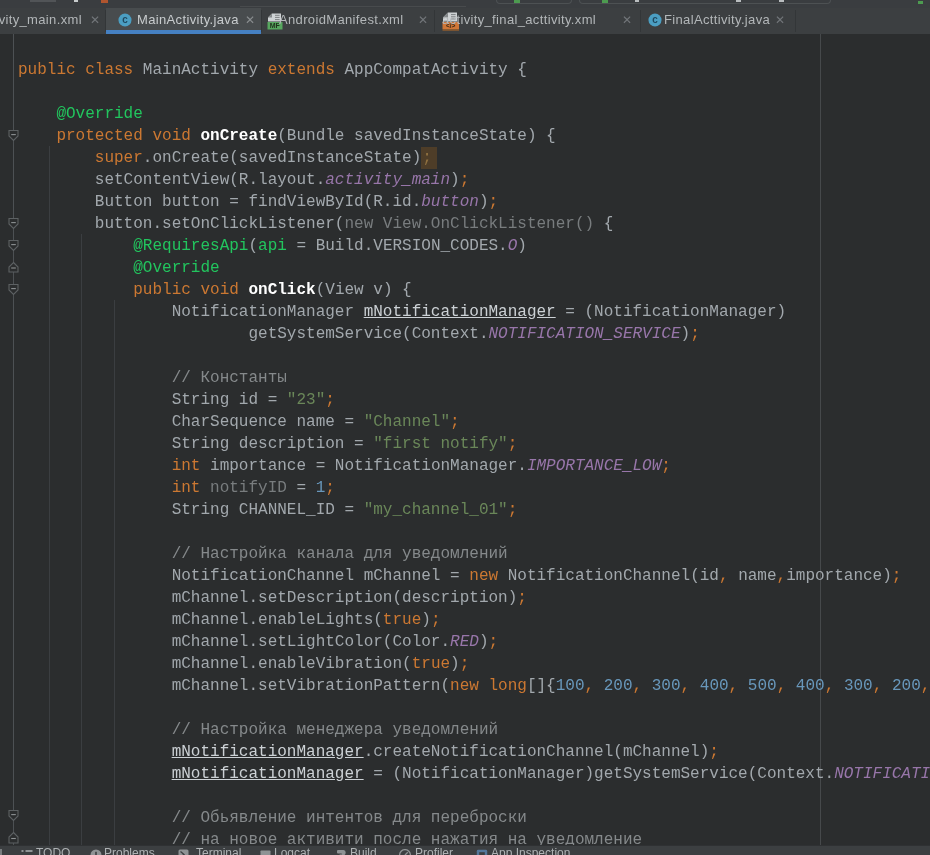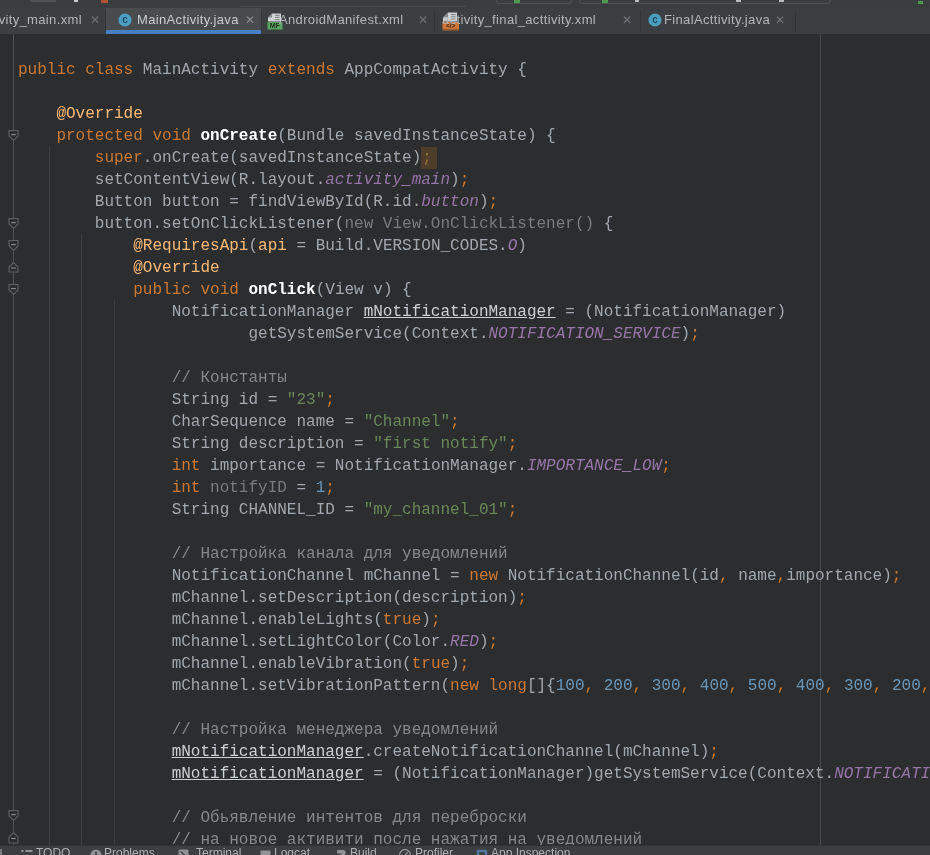--- a/index.html
+++ b/index.html
@@ -17,21 +17,21 @@
   #underline{position:absolute;left:106px;top:22px;width:155px;height:4px;background:#4580c2;}
   
   #editor{position:absolute;left:0;top:34px;width:930px;height:811px;background:#2b2d2e;overflow:hidden;}
   .vline{position:absolute;width:1px;background:#3b3e41;}
   #gutterline{position:absolute;left:13px;top:0;width:1px;height:811px;background:#4d5154;}
   #marginline{position:absolute;left:820px;top:0;width:1px;height:811px;background:#46494b;}
   pre{position:absolute;left:18px;top:25px;margin:0;font-family:"Liberation Mono",monospace;
       font-size:16px;line-height:22px;color:#a2a8ad;}
   .k{color:#cc7832;}
   .m{color:#ffffff;font-weight:bold;}
-  .a{color:#fdba74;}
+  .a{color:#22c55e;}
   .s{color:#6a8759;}
   .n{color:#6897bb;}
   .c{color:#85898b;}
   .f{color:#9876aa;font-style:italic;}
   .d{color:#787c7e;text-align:center;}
   .u{color:#ccd1d5;text-decoration:underline;}
   .hl{background:#4e3d28;color:#8f7040;padding:2px 5px 2px 1px;margin-right:-6px;}
   
   #bottombar{position:absolute;left:0;top:845px;width:930px;height:20px;background:#3c3f41;border-top:1px solid #2f3133;}
   .bitem{position:absolute;top:0px;font-size:12px;color:#aeb2b4;white-space:nowrap;}
@@ -160,21 +160,21 @@
                 mChannel.enableLights(<span class="k">true</span>)<span class="k">;</span>
                 mChannel.setLightColor(Color.<span class="f">RED</span>)<span class="k">;</span>
                 mChannel.enableVibration(<span class="k">true</span>)<span class="k">;</span>
                 mChannel.setVibrationPattern(<span class="k">new long</span>[]{<span class="n">100</span><span class="k">,</span> <span class="n">200</span><span class="k">,</span> <span class="n">300</span><span class="k">,</span> <span class="n">400</span><span class="k">,</span> <span class="n">500</span><span class="k">,</span> <span class="n">400</span><span class="k">,</span> <span class="n">300</span><span class="k">,</span> <span class="n">200</span><span class="k">,</span> <span class="n">400</span>})<span class="k">;</span>
 
                 <span class="c">// Настройка менеджера уведомлений</span>
                 <span class="u">mNotificationManager</span>.createNotificationChannel(mChannel)<span class="k">;</span>
                 <span class="u">mNotificationManager</span> = (NotificationManager)getSystemService(Context.<span class="f">NOTIFICATION_SERVICE</span>)<span class="k">;</span>
 
                 <span class="c">// Обьявление интентов для переброски</span>
-                <span class="c">// на новое активити после нажатия на уведомлений</span></pre>
+                <span class="c">// на новое активити после нажатия на уведомление</span></pre>
 </div>
 <div id="bottombar">
   <div style="position:absolute;left:0;top:3px;width:2px;height:8px;background:#797d7f;"></div>
   <svg style="position:absolute;left:21px;top:3px;" width="12" height="11" viewBox="0 0 12 11">
     <rect x="0.5" y="1" width="2" height="2" fill="#8f9395"></rect>
       <rect x="4.5" y="1" width="7" height="2" fill="#8f9395"></rect>
     <rect x="0.5" y="6" width="2" height="2" fill="#8f9395"></rect>
       <rect x="4.5" y="6" width="7" height="2" fill="#8f9395"></rect>
   </svg>
   <span class="bitem" style="left:36px;">TODO</span>

